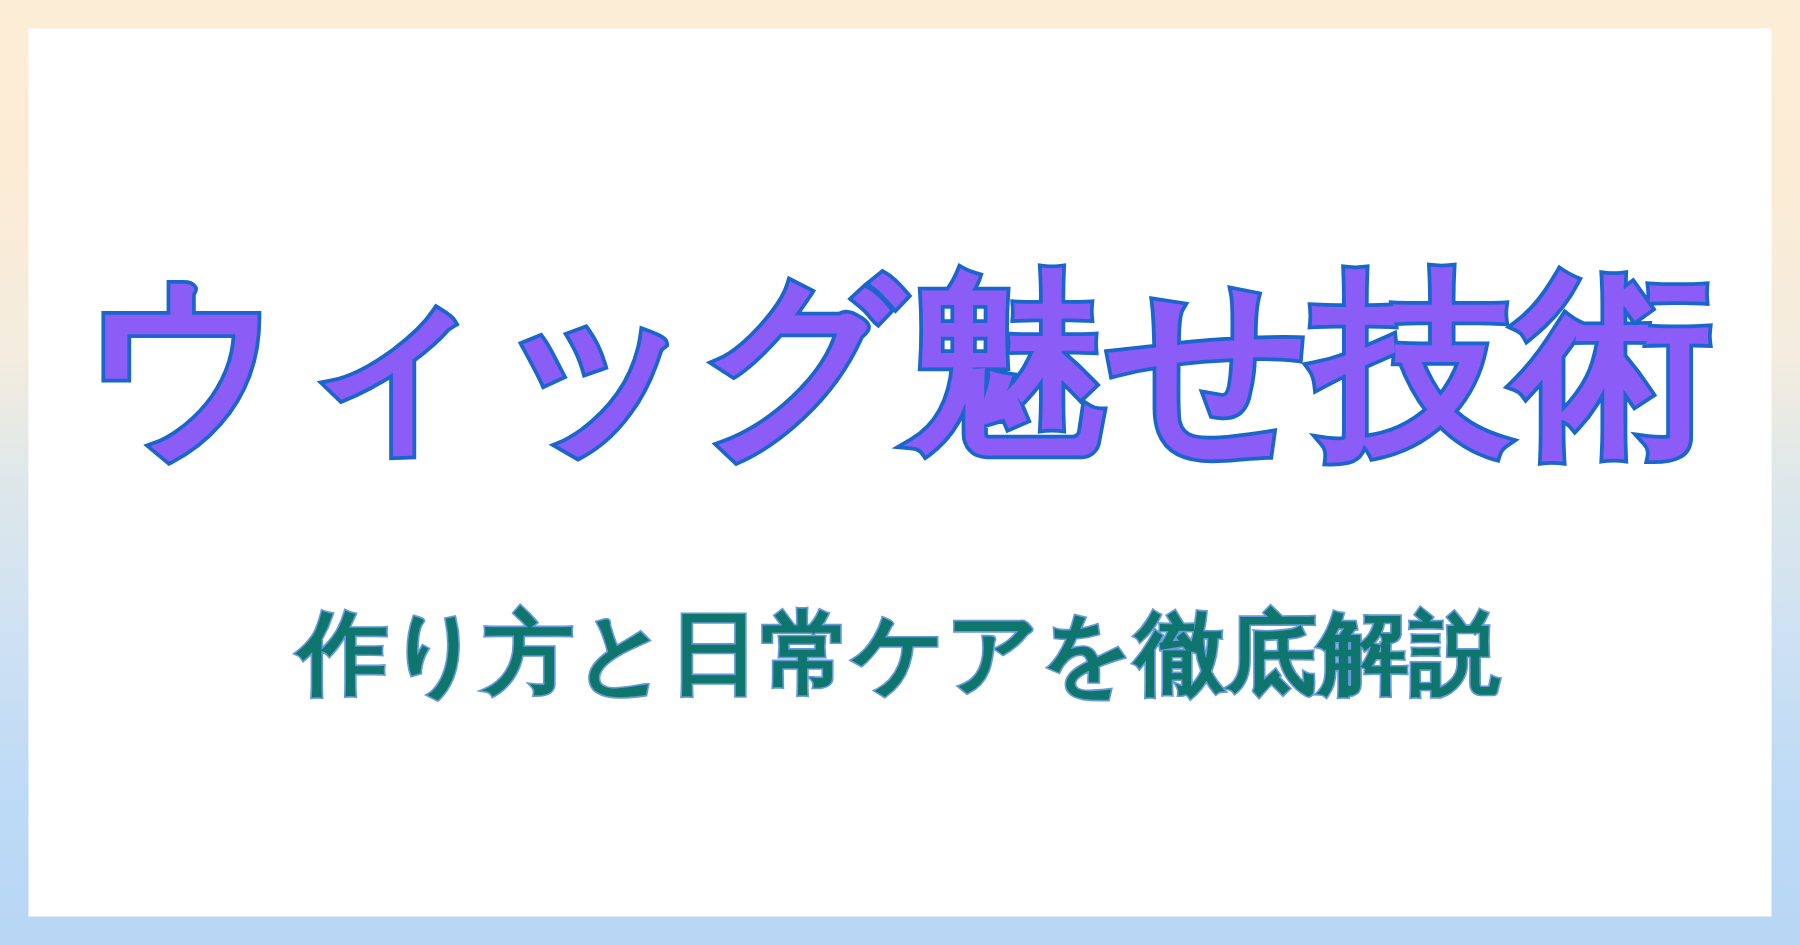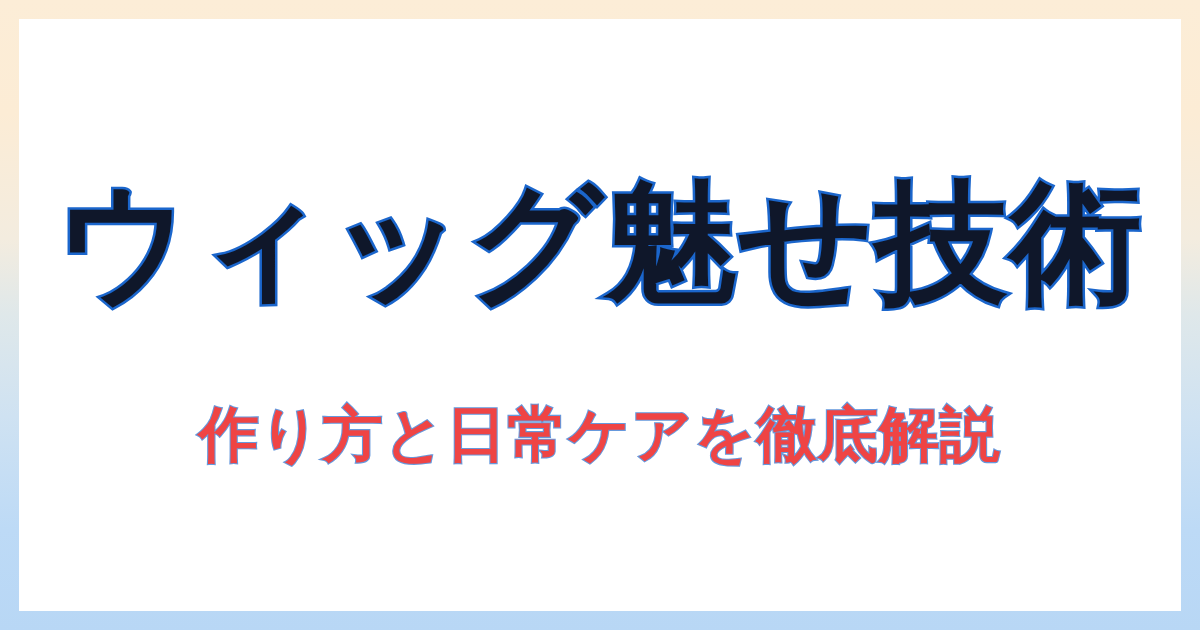--- a/index.html
+++ b/index.html
@@ -56,46 +56,46 @@
   }
 
   .title {
     display: inline-block;
     margin: 0;
     font-family: "DejaVu Sans", "Liberation Sans", sans-serif;
     font-size: 132px;
     font-weight: 700;
     line-height: 1.16;
     letter-spacing: 0.015em;
-    color: #0f172a;
+    color: #8b5cf6;
     -webkit-text-stroke: 5px #1b66cc;
     paint-order: stroke fill;
     text-rendering: geometricPrecision;
     white-space: nowrap;
   }
 
   
   .subtitle-wrap {
     position: absolute;
     top: 382px;
     left: 0;
     right: 0;
     text-align: center;
     line-height: 1;
   }
 
   .subtitle {
     display: inline-block;
     margin: 0;
-    font-family: Liberation Serif, serif;
+    font-family: Liberation Sans, sans-serif;
     font-size: 60px;
     font-weight: 700;
     line-height: 1.15;
     letter-spacing: 0.02em;
-    color: #ef4444;
+    color: #0f766e;
     -webkit-text-stroke: 2.2px #6699dd;
     paint-order: stroke fill;
     text-rendering: geometricPrecision;
     white-space: nowrap;
   }
 </style>
 </head>
 <body>
 
 <div class="eyecatch">

